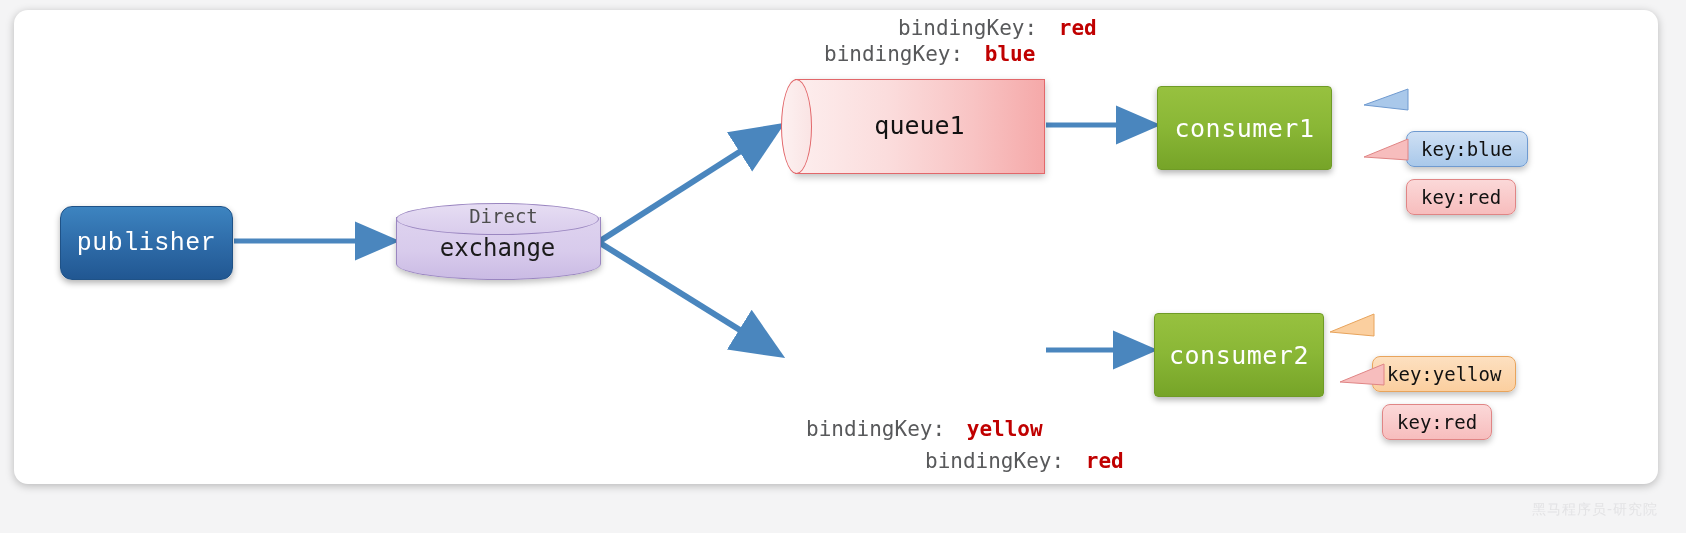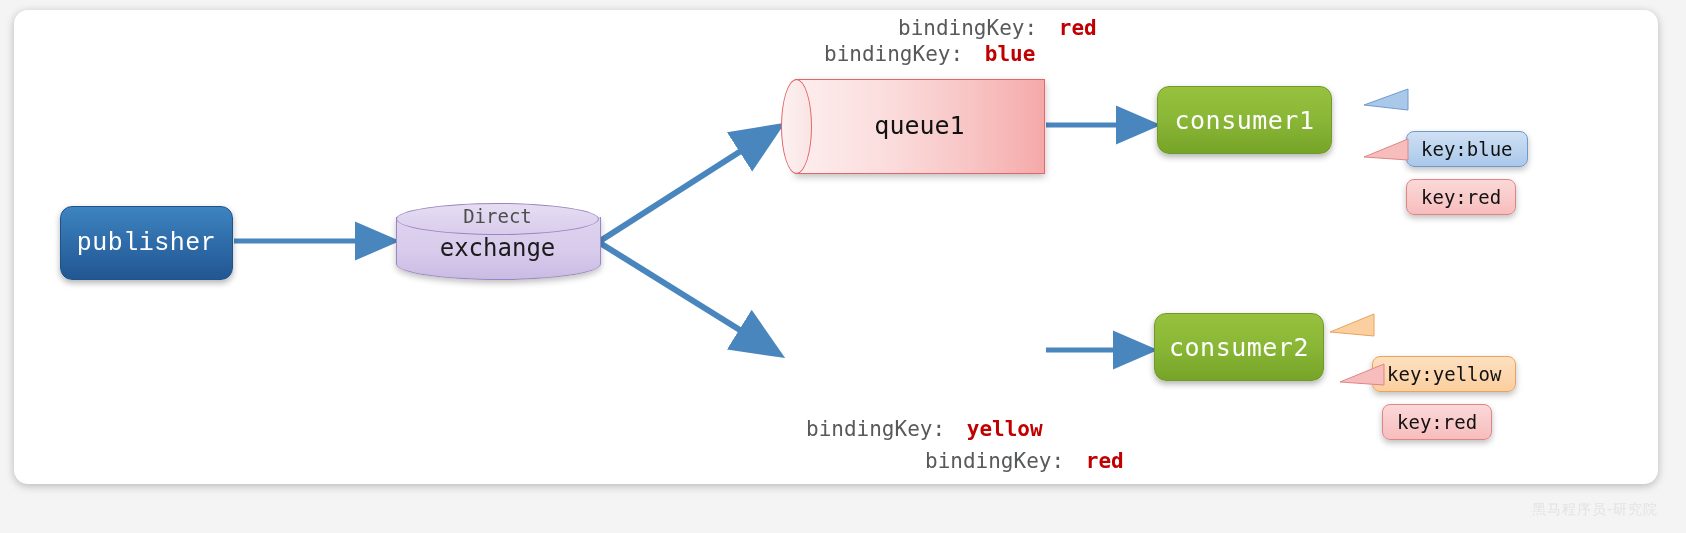--- a/index.html
+++ b/index.html
@@ -40,21 +40,21 @@
     border:1px solid #9a86c0;border-top:none;
     border-radius:0 0 102px 102px/0 0 16px 16px;
     box-shadow:0 3px 6px rgba(0,0,0,0.25);
   }
   #exchange .cyl-top{
     position:absolute;left:0;top:0px;width:201px;height:30px;
     background:linear-gradient(to bottom,#e6ddf3,#d9ccec);
     border:1px solid #9a86c0;border-radius:50%;
   }
   #exchange .ex-kind{
-    position:absolute;left:0;top:2px;width:203px;text-align:center;
+    position:absolute;left:6px;top:2px;width:203px;text-align:center;
     font-size:19px;color:#4d4d4d;
   }
   #exchange .ex-name{
     position:absolute;left:0;top:31px;width:203px;text-align:center;
     font-size:24px;color:#1b1b1b;
   }
 
   
   .queue{width:263px;height:93px;}
   .queue .q-body{
@@ -71,21 +71,21 @@
   .queue .q-label{
     position:absolute;left:14px;top:0;width:249px;height:93px;
     display:flex;align-items:center;justify-content:center;
     font-size:25px;color:#111;
   }
   #queue1{left:781px;top:79px;}
   #queue2{left:781px;top:303px;}
 
   
   .consumer{
-    height:68px;border-radius:12px;
+    height:84px;border-radius:4px;
     background:linear-gradient(to bottom,#97c13f 0%,#8ab736 48%,#76a428 100%);
     border:1px solid #6f9b26;
     box-shadow:0 3px 6px rgba(0,0,0,0.30);
     display:flex;align-items:center;justify-content:center;
     color:#ffffff;font-size:25px;letter-spacing:.5px;
   }
   #consumer1{left:1157px;top:86px;width:175px;}
   #consumer2{left:1154px;top:313px;width:170px;}
 
   

